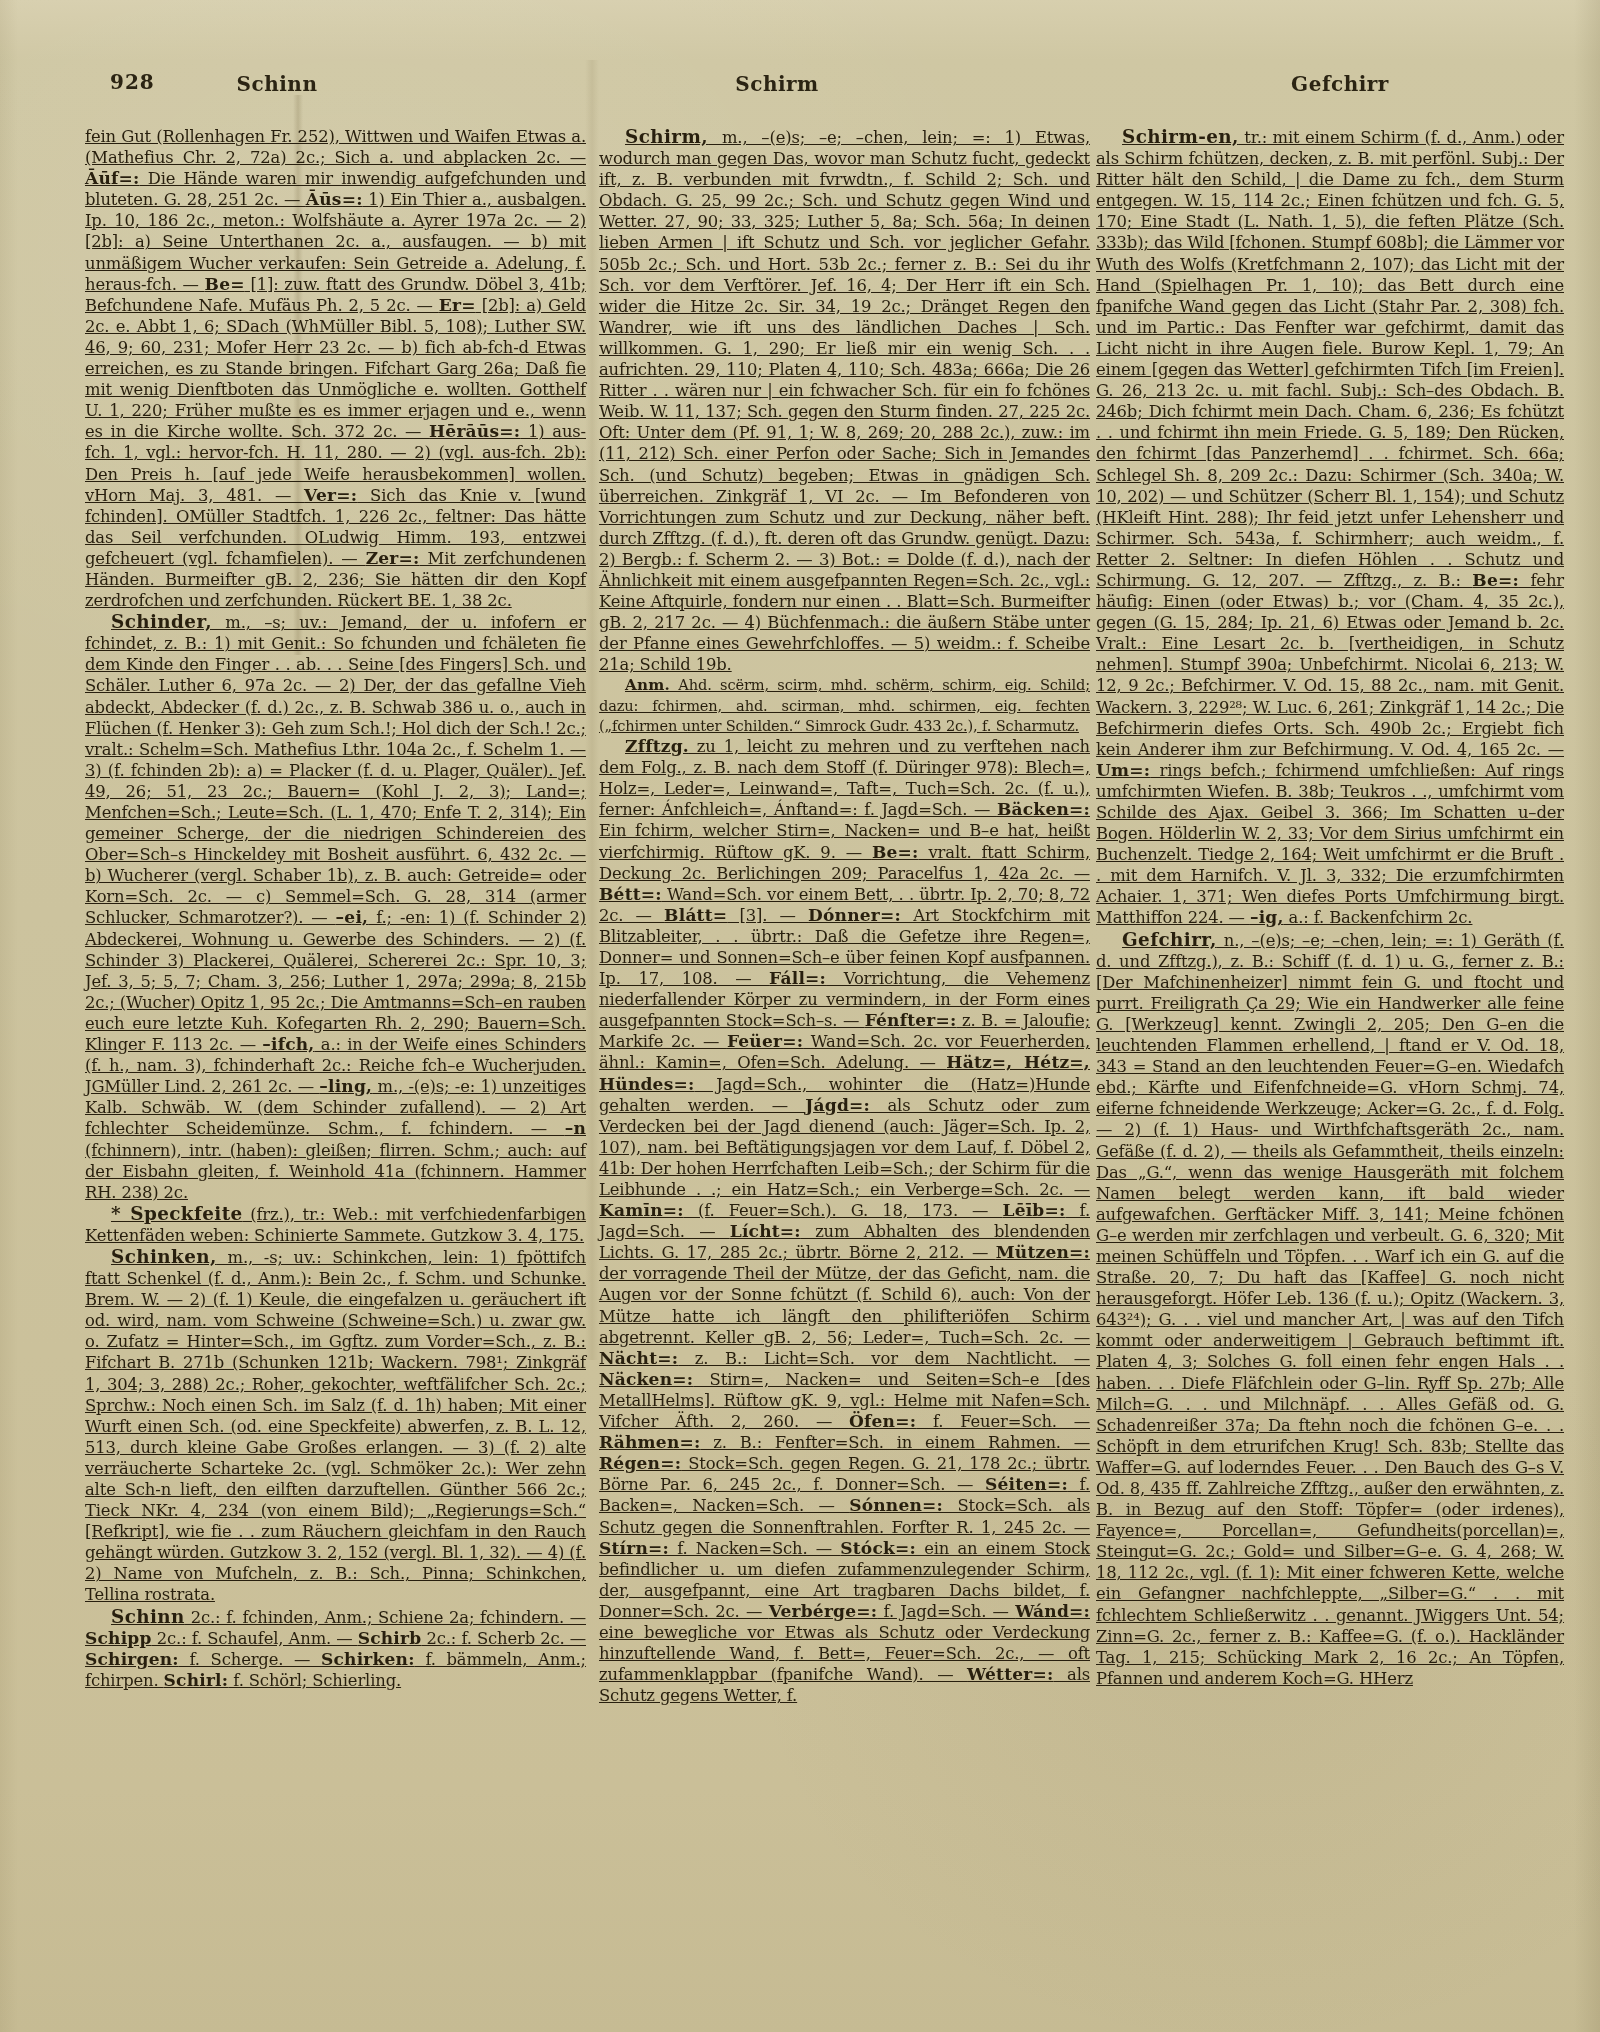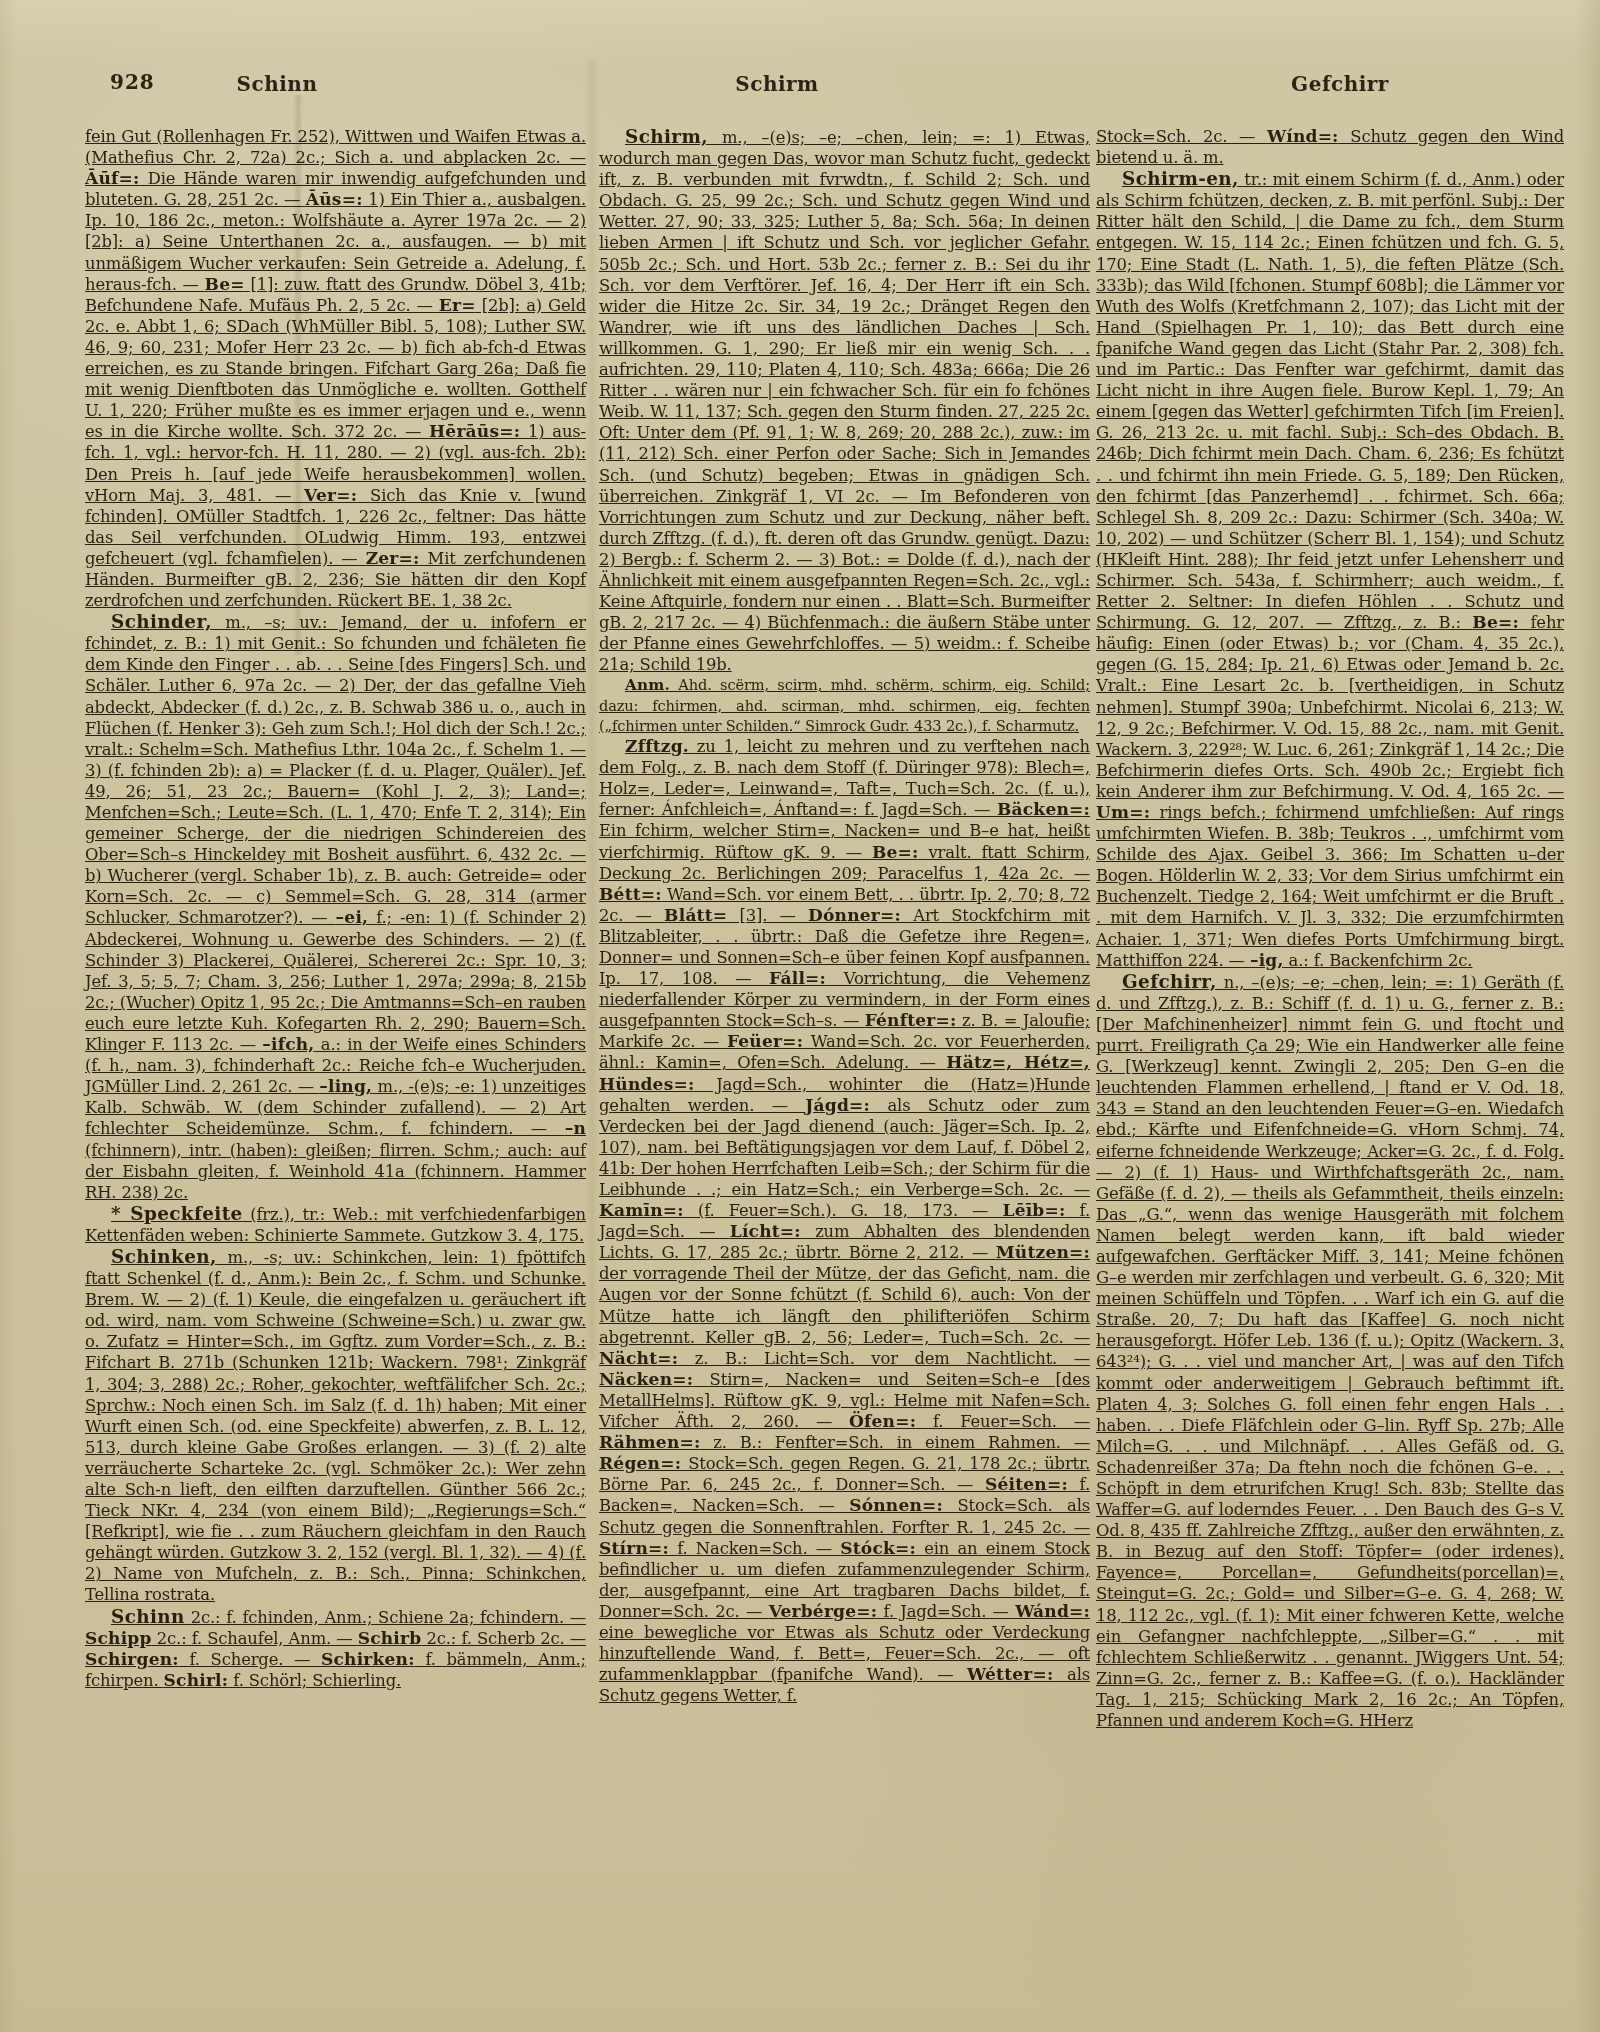--- a/index.html
+++ b/index.html
@@ -74,17 +74,16 @@
       <p class="para indent"><span class="hw big">* Speckfeite</span><span class="tx"> (frz.), tr.: Web.: mit verfchiedenfarbigen Kettenfäden weben: Schinierte Sammete. Gutzkow 3. 4, 175.</span></p>
       <p class="para indent"><span class="hw big">Schinken,</span><span class="tx"> m., -s; uv.: Schinkchen, lein: 1) fpöttifch ftatt Schenkel (f. d., Anm.): Bein 2c., f. Schm. und Schunke. Brem. W. — 2) (f. 1) Keule, die eingefalzen u. geräuchert ift od. wird, nam. vom Schweine (Schweine=Sch.) u. zwar gw. o. Zufatz = Hinter=Sch., im Ggftz. zum Vorder=Sch., z. B.: Fifchart B. 271b (Schunken 121b; Wackern. 798¹; Zinkgräf 1, 304; 3, 288) 2c.; Roher, gekochter, weftfälifcher Sch. 2c.; Sprchw.: Noch einen Sch. im Salz (f. d. 1h) haben; Mit einer Wurft einen Sch. (od. eine Speckfeite) abwerfen, z. B. L. 12, 513, durch kleine Gabe Großes erlangen. — 3) (f. 2) alte verräucherte Scharteke 2c. (vgl. Schmöker 2c.): Wer zehn alte Sch-n lieft, den eilften darzuftellen. Günther 566 2c.; Tieck NKr. 4, 234 (von einem Bild); „Regierungs=Sch.“ [Refkript], wie fie . . zum Räuchern gleichfam in den Rauch gehängt würden. Gutzkow 3. 2, 152 (vergl. Bl. 1, 32). — 4) (f. 2) Name von Mufcheln, z. B.: Sch., Pinna; Schinkchen, Tellina rostrata.</span></p>
       <p class="para indent"><span class="hw big">Schinn</span><span class="tx"> 2c.: f. fchinden, Anm.; Schiene 2a; fchindern. — </span><span class="hw">Schipp</span><span class="tx"> 2c.: f. Schaufel, Anm. — </span><span class="hw">Schirb</span><span class="tx"> 2c.: f. Scherb 2c. — </span><span class="hw">Schirgen:</span><span class="tx"> f. Scherge. — </span><span class="hw">Schirken:</span><span class="tx"> f. bämmeln, Anm.; fchirpen. </span><span class="hw">Schirl:</span><span class="tx"> f. Schörl; Schierling.</span></p>
     </div>
   <div class="column col2">
       <p class="para indent"><span class="hw big">Schirm,</span><span class="tx"> m., –(e)s; –e; –chen, lein; =: 1) Etwas, wodurch man gegen Das, wovor man Schutz fucht, gedeckt ift, z. B. verbunden mit fvrwdtn., f. Schild 2; Sch. und Obdach. G. 25, 99 2c.; Sch. und Schutz gegen Wind und Wetter. 27, 90; 33, 325; Luther 5, 8a; Sch. 56a; In deinen lieben Armen | ift Schutz und Sch. vor jeglicher Gefahr. 505b 2c.; Sch. und Hort. 53b 2c.; ferner z. B.: Sei du ihr Sch. vor dem Verftörer. Jef. 16, 4; Der Herr ift ein Sch. wider die Hitze 2c. Sir. 34, 19 2c.; Dränget Regen den Wandrer, wie ift uns des ländlichen Daches | Sch. willkommen. G. 1, 290; Er ließ mir ein wenig Sch. . . aufrichten. 29, 110; Platen 4, 110; Sch. 483a; 666a; Die 26 Ritter . . wären nur | ein fchwacher Sch. für ein fo fchönes Weib. W. 11, 137; Sch. gegen den Sturm finden. 27, 225 2c. Oft: Unter dem (Pf. 91, 1; W. 8, 269; 20, 288 2c.), zuw.: im (11, 212) Sch. einer Perfon oder Sache; Sich in Jemandes Sch. (und Schutz) begeben; Etwas in gnädigen Sch. überreichen. Zinkgräf 1, VI 2c. — Im Befonderen von Vorrichtungen zum Schutz und zur Deckung, näher beft. durch Zfftzg. (f. d.), ft. deren oft das Grundw. genügt. Dazu: 2) Bergb.: f. Scherm 2. — 3) Bot.: = Dolde (f. d.), nach der Ähnlichkeit mit einem ausgefpannten Regen=Sch. 2c., vgl.: Keine Aftquirle, fondern nur einen . . Blatt=Sch. Burmeifter gB. 2, 217 2c. — 4) Büchfenmach.: die äußern Stäbe unter der Pfanne eines Gewehrfchloffes. — 5) weidm.: f. Scheibe 21a; Schild 19b.</span></p>
       <p class="para indent small"><span class="hw">Anm.</span><span class="tx"> Ahd. scërm, scirm, mhd. schërm, schirm, eig. Schild; dazu: fchirmen, ahd. scirman, mhd. schirmen, eig. fechten („fchirmen unter Schilden.“ Simrock Gudr. 433 2c.), f. Scharmutz.</span></p>
       <p class="para indent"><span class="hw">Zfftzg.</span><span class="tx"> zu 1, leicht zu mehren und zu verftehen nach dem Folg., z. B. nach dem Stoff (f. Düringer 978): Blech=, Holz=, Leder=, Leinwand=, Taft=, Tuch=Sch. 2c. (f. u.), ferner: Ánfchleich=, Ánftand=: f. Jagd=Sch. — </span><span class="hw">Bäcken=:</span><span class="tx"> Ein fchirm, welcher Stirn=, Nacken= und B–e hat, heißt vierfchirmig. Rüftow gK. 9. — </span><span class="hw">Be=:</span><span class="tx"> vralt. ftatt Schirm, Deckung 2c. Berlichingen 209; Paracelfus 1, 42a 2c. — </span><span class="hw">Bétt=:</span><span class="tx"> Wand=Sch. vor einem Bett, . . übrtr. Ip. 2, 70; 8, 72 2c. — </span><span class="hw">Blátt=</span><span class="tx"> [3]. — </span><span class="hw">Dónner=:</span><span class="tx"> Art Stockfchirm mit Blitzableiter, . . übrtr.: Daß die Gefetze ihre Regen=, Donner= und Sonnen=Sch–e über feinen Kopf ausfpannen. Ip. 17, 108. — </span><span class="hw">Fáll=:</span><span class="tx"> Vorrichtung, die Vehemenz niederfallender Körper zu vermindern, in der Form eines ausgefpannten Stock=Sch–s. — </span><span class="hw">Fénfter=:</span><span class="tx"> z. B. = Jaloufie; Markife 2c. — </span><span class="hw">Feüer=:</span><span class="tx"> Wand=Sch. 2c. vor Feuerherden, ähnl.: Kamin=, Ofen=Sch. Adelung. — </span><span class="hw">Hätz=, Hétz=, Hündes=:</span><span class="tx"> Jagd=Sch., wohinter die (Hatz=)Hunde gehalten werden. — </span><span class="hw">Jágd=:</span><span class="tx"> als Schutz oder zum Verdecken bei der Jagd dienend (auch: Jäger=Sch. Ip. 2, 107), nam. bei Beftätigungsjagen vor dem Lauf, f. Döbel 2, 41b: Der hohen Herrfchaften Leib=Sch.; der Schirm für die Leibhunde . .; ein Hatz=Sch.; ein Verberge=Sch. 2c. — </span><span class="hw">Kamīn=:</span><span class="tx"> (f. Feuer=Sch.). G. 18, 173. — </span><span class="hw">Lēīb=:</span><span class="tx"> f. Jagd=Sch. — </span><span class="hw">Lícht=:</span><span class="tx"> zum Abhalten des blendenden Lichts. G. 17, 285 2c.; übrtr. Börne 2, 212. — </span><span class="hw">Mützen=:</span><span class="tx"> der vorragende Theil der Mütze, der das Geficht, nam. die Augen vor der Sonne fchützt (f. Schild 6), auch: Von der Mütze hatte ich längft den philifteriöfen Schirm abgetrennt. Keller gB. 2, 56; Leder=, Tuch=Sch. 2c. — </span><span class="hw">Nächt=:</span><span class="tx"> z. B.: Licht=Sch. vor dem Nachtlicht. — </span><span class="hw">Näcken=:</span><span class="tx"> Stirn=, Nacken= und Seiten=Sch–e [des MetallHelms]. Rüftow gK. 9, vgl.: Helme mit Nafen=Sch. Vifcher Äfth. 2, 260. — </span><span class="hw">Öfen=:</span><span class="tx"> f. Feuer=Sch. — </span><span class="hw">Rähmen=:</span><span class="tx"> z. B.: Fenfter=Sch. in einem Rahmen. — </span><span class="hw">Régen=:</span><span class="tx"> Stock=Sch. gegen Regen. G. 21, 178 2c.; übrtr. Börne Par. 6, 245 2c., f. Donner=Sch. — </span><span class="hw">Séiten=:</span><span class="tx"> f. Backen=, Nacken=Sch. — </span><span class="hw">Sónnen=:</span><span class="tx"> Stock=Sch. als Schutz gegen die Sonnenftrahlen. Forfter R. 1, 245 2c. — </span><span class="hw">Stírn=:</span><span class="tx"> f. Nacken=Sch. — </span><span class="hw">Stóck=:</span><span class="tx"> ein an einem Stock befindlicher u. um diefen zufammenzulegender Schirm, der, ausgefpannt, eine Art tragbaren Dachs bildet, f. Donner=Sch. 2c. — </span><span class="hw">Verbérge=:</span><span class="tx"> f. Jagd=Sch. — </span><span class="hw">Wánd=:</span><span class="tx"> eine bewegliche vor Etwas als Schutz oder Verdeckung hinzuftellende Wand, f. Bett=, Feuer=Sch. 2c., — oft zufammenklappbar (fpanifche Wand). — </span><span class="hw">Wétter=:</span><span class="tx"> als Schutz gegens Wetter, f.</span></p>
     </div>
   <div class="column col3">
-      <p class="para"><span class="tx">Stock=Sch. 2c. — </span><span class="hw">Wínd=:</span><span class="tx"> Schutz gegen den Wind bietend u. ä. m.</span></p>
       <p class="para indent"><span class="hw big">Schirm-en,</span><span class="tx"> tr.: mit einem Schirm (f. d., Anm.) oder als Schirm fchützen, decken, z. B. mit perfönl. Subj.: Der Ritter hält den Schild, | die Dame zu fch., dem Sturm entgegen. W. 15, 114 2c.; Einen fchützen und fch. G. 5, 170; Eine Stadt (L. Nath. 1, 5), die feften Plätze (Sch. 333b); das Wild [fchonen. Stumpf 608b]; die Lämmer vor Wuth des Wolfs (Kretfchmann 2, 107); das Licht mit der Hand (Spielhagen Pr. 1, 10); das Bett durch eine fpanifche Wand gegen das Licht (Stahr Par. 2, 308) fch. und im Partic.: Das Fenfter war gefchirmt, damit das Licht nicht in ihre Augen fiele. Burow Kepl. 1, 79; An einem [gegen das Wetter] gefchirmten Tifch [im Freien]. G. 26, 213 2c. u. mit fachl. Subj.: Sch–des Obdach. B. 246b; Dich fchirmt mein Dach. Cham. 6, 236; Es fchützt . . und fchirmt ihn mein Friede. G. 5, 189; Den Rücken, den fchirmt [das Panzerhemd] . . fchirmet. Sch. 66a; Schlegel Sh. 8, 209 2c.: Dazu: Schirmer (Sch. 340a; W. 10, 202) — und Schützer (Scherr Bl. 1, 154); und Schutz (HKleift Hint. 288); Ihr feid jetzt unfer Lehensherr und Schirmer. Sch. 543a, f. Schirmherr; auch weidm., f. Retter 2. Seltner: In diefen Höhlen . . Schutz und Schirmung. G. 12, 207. — Zfftzg., z. B.: </span><span class="hw">Be=:</span><span class="tx"> fehr häufig: Einen (oder Etwas) b.; vor (Cham. 4, 35 2c.), gegen (G. 15, 284; Ip. 21, 6) Etwas oder Jemand b. 2c. Vralt.: Eine Lesart 2c. b. [vertheidigen, in Schutz nehmen]. Stumpf 390a; Unbefchirmt. Nicolai 6, 213; W. 12, 9 2c.; Befchirmer. V. Od. 15, 88 2c., nam. mit Genit. Wackern. 3, 229²⁸; W. Luc. 6, 261; Zinkgräf 1, 14 2c.; Die Befchirmerin diefes Orts. Sch. 490b 2c.; Ergiebt fich kein Anderer ihm zur Befchirmung. V. Od. 4, 165 2c. — </span><span class="hw">Um=:</span><span class="tx"> rings befch.; fchirmend umfchließen: Auf rings umfchirmten Wiefen. B. 38b; Teukros . ., umfchirmt vom Schilde des Ajax. Geibel 3. 366; Im Schatten u–der Bogen. Hölderlin W. 2, 33; Vor dem Sirius umfchirmt ein Buchenzelt. Tiedge 2, 164; Weit umfchirmt er die Bruft . . mit dem Harnifch. V. Jl. 3, 332; Die erzumfchirmten Achaier. 1, 371; Wen diefes Ports Umfchirmung birgt. Matthiffon 224. — </span><span class="hw">–ig,</span><span class="tx"> a.: f. Backenfchirm 2c.</span></p>
       <p class="para indent"><span class="hw big">Gefchirr,</span><span class="tx"> n., –(e)s; –e; –chen, lein; =: 1) Geräth (f. d. und Zfftzg.), z. B.: Schiff (f. d. 1) u. G., ferner z. B.: [Der Mafchinenheizer] nimmt fein G. und ftocht und purrt. Freiligrath Ça 29; Wie ein Handwerker alle feine G. [Werkzeug] kennt. Zwingli 2, 205; Den G–en die leuchtenden Flammen erhellend, | ftand er V. Od. 18, 343 = Stand an den leuchtenden Feuer=G–en. Wiedafch ebd.; Kärfte und Eifenfchneide=G. vHorn Schmj. 74, eiferne fchneidende Werkzeuge; Acker=G. 2c., f. d. Folg. — 2) (f. 1) Haus- und Wirthfchaftsgeräth 2c., nam. Gefäße (f. d. 2), — theils als Gefammtheit, theils einzeln: Das „G.“, wenn das wenige Hausgeräth mit folchem Namen belegt werden kann, ift bald wieder aufgewafchen. Gerftäcker Miff. 3, 141; Meine fchönen G–e werden mir zerfchlagen und verbeult. G. 6, 320; Mit meinen Schüffeln und Töpfen. . . Warf ich ein G. auf die Straße. 20, 7; Du haft das [Kaffee] G. noch nicht herausgeforgt. Höfer Leb. 136 (f. u.); Opitz (Wackern. 3, 643²⁴); G. . . viel und mancher Art, | was auf den Tifch kommt oder anderweitigem | Gebrauch beftimmt ift. Platen 4, 3; Solches G. foll einen fehr engen Hals . . haben. . . Diefe Fläfchlein oder G–lin. Ryff Sp. 27b; Alle Milch=G. . . und Milchnäpf. . . Alles Gefäß od. G. Schadenreißer 37a; Da ftehn noch die fchönen G–e. . . Schöpft in dem etrurifchen Krug! Sch. 83b; Stellte das Waffer=G. auf loderndes Feuer. . . Den Bauch des G–s V. Od. 8, 435 ff. Zahlreiche Zfftzg., außer den erwähnten, z. B. in Bezug auf den Stoff: Töpfer= (oder irdenes), Fayence=, Porcellan=, Gefundheits(porcellan)=, Steingut=G. 2c.; Gold= und Silber=G–e. G. 4, 268; W. 18, 112 2c., vgl. (f. 1): Mit einer fchweren Kette, welche ein Gefangner nachfchleppte, „Silber=G.“ . . mit fchlechtem Schließerwitz . . genannt. JWiggers Unt. 54; Zinn=G. 2c., ferner z. B.: Kaffee=G. (f. o.). Hackländer Tag. 1, 215; Schücking Mark 2, 16 2c.; An Töpfen, Pfannen und anderem Koch=G. HHerz</span></p>
     </div>
 </div>
 
 </body></html>

